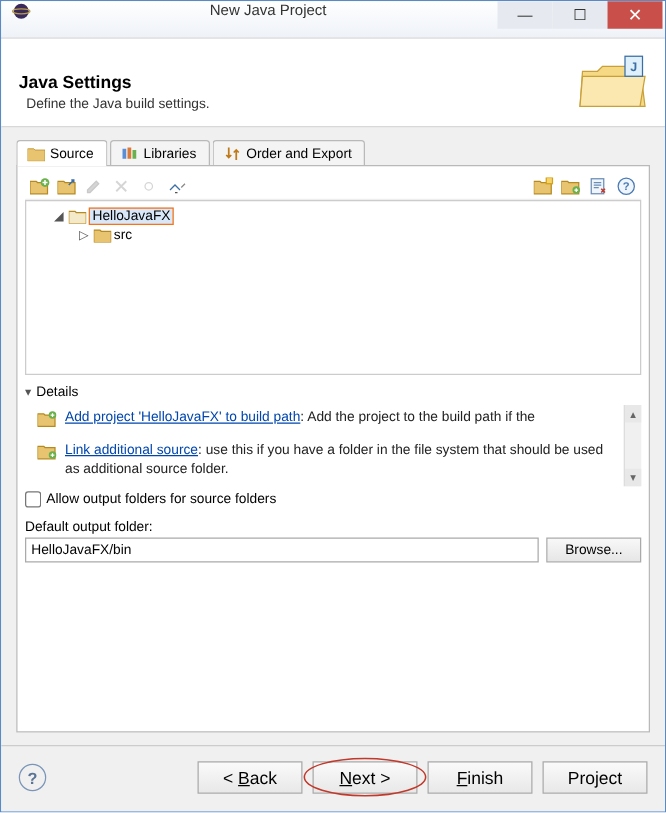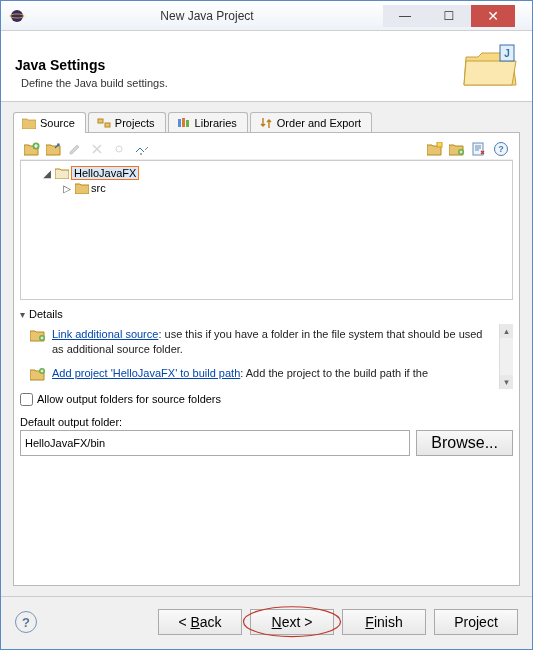--- a/index.html
+++ b/index.html
@@ -1,18 +1,18 @@
 <!DOCTYPE html>
 <html><head>
 <meta charset="utf-8">
 <style>
   * { box-sizing: border-box; margin: 0; padding: 0; }
   body { font-family: "Segoe UI", Tahoma, sans-serif; font-size: 12px; background: #fff; width: 533px; height: 650px; overflow: hidden; }
   .window { width: 533px; height: 650px; border: 1px solid #5a8ac6; display: flex; flex-direction: column; background: #fff; }
-  .titlebar { height: 30px; background: linear-gradient(#fff,#eef2f8); display: flex; align-items: center; padding: 0 17px 0 8px; border-bottom: 1px solid #d0d0d0; }
+  .titlebar { height: 30px; background: linear-gradient(#fff,#eef2f8); display: flex; align-items: flex-start; padding: 0 2px 0 8px; border-bottom: 1px solid #d0d0d0; }
   .titlebar .icon { width: 16px; height: 16px; margin-right: 6px; display: flex; align-items: center; justify-content: center; }
   .titlebar .title { flex: 1; text-align: center; font-size: 12px; color: #333; }
   .winbtns { display: flex; }
   .winbtn { width: 44px; height: 22px; display: flex; align-items: center; justify-content: center; font-size: 12px; }
   .winbtn.min { background: #e6e9ef; color:#333; }
   .winbtn.max { background: #e6e9ef; color:#333; }
   .winbtn.close { background: #c84f4a; color: #fff; font-size: 14px; }
   .banner { padding: 10px 14px 12px 14px; display: flex; background: #fff; border-bottom: 1px solid #ccc; align-items: flex-end; }
   .banner-left { flex: 1; }
   .banner h1 { font-size: 14px; font-weight: bold; margin-bottom: 4px; }
@@ -39,21 +39,21 @@
   .scroll-arrow { height:14px; display:flex; align-items:center; justify-content:center; color:#666; font-size:9px; background:#e8e8e8; }
   .det-item { display:flex; gap:6px; padding: 3px 0 6px 10px; font-size: 11px; }
   .det-icon { width:16px; height:16px; flex-shrink:0; margin-top:1px; }
   .det-text { flex:1; color:#222; line-height: 1.35; }
   .det-text a { color: #0046ad; text-decoration: underline; }
   .chk-row { display:flex; align-items:center; gap:4px; margin: 4px 0; font-size: 11px; }
   .chk-row input { width:13px; height:13px; }
   .label-row { font-size: 11px; margin: 6px 0 2px 0; }
   .outrow { display:flex; gap:6px; }
   .outrow input { flex:1; border:1px solid #aaa; padding:3px 4px; font-size:11px; background:#fff; }
-  .btn { border:1px solid #aaa; background: linear-gradient(#f8f8f8,#e6e6e6); padding: 3px 14px; font-size: 16px; }
+  .btn { border:1px solid #aaa; background: linear-gradient(#f8f8f8,#e6e6e6); padding: 3px 14px; font-size: 11px; }
   .footer { border-top: 1px solid #ccc; padding: 12px 14px 14px 14px; display:flex; align-items:center; gap: 8px; background:#f0f0f0; }
   .footer .help { width:22px; height:22px; border-radius:50%; border:1.5px solid #7a95b8; color:#5a7496; display:flex; align-items:center; justify-content:center; font-size:13px; font-weight:bold; }
   .footer .spacer { flex:1; }
   .footer button { min-width: 84px; padding: 4px 10px; border:1px solid #aaa; background: linear-gradient(#fafafa,#e8e8e8); font-size: 14px; }
   .footer button u { text-decoration: underline; }
   .next-wrap { position: relative; }
   .ellipse { position:absolute; inset:-6px -14px; pointer-events:none; }
   svg { display:block; }
 </style>
 </head>
@@ -97,29 +97,20 @@
         <span>
             <svg width="14" height="12" viewBox="0 0 14 12">
               <path d="M0 2h5l1 1h8v9H0z" fill="#e8c470" stroke="#b68a1f" stroke-width="0.6"></path>
             </svg>
           </span>
         <span>Source</span>
       </div>
       <div class="tab">
         <span>
             <svg width="14" height="12" viewBox="0 0 14 12">
-              <rect x="1" y="2" width="5" height="4" fill="#e8c470" stroke="#b68a1f"></rect>
-              <rect x="8" y="6" width="5" height="4" fill="#e8c470" stroke="#b68a1f"></rect>
-            </svg>
-          </span>
-        <span>Projects</span>
-      </div>
-      <div class="tab">
-        <span>
-            <svg width="14" height="12" viewBox="0 0 14 12">
               <rect x="1" y="2" width="3" height="8" fill="#5a8fd6"></rect>
               <rect x="5" y="1" width="3" height="9" fill="#d97a3a"></rect>
               <rect x="9" y="3" width="3" height="7" fill="#6ab04c"></rect>
             </svg>
           </span>
         <span>Libraries</span>
       </div>
       <div class="tab">
         <span>
             <svg width="14" height="12" viewBox="0 0 14 12">
@@ -220,35 +211,35 @@
       <div class="details-header">
         <span style="font-size:10px;color:#555;">▾</span>
         <span>Details</span>
       </div>
 
       <div class="details-scroll">
         <div class="det-item">
           <span class="det-icon">
               <svg width="16" height="14" viewBox="0 0 16 14">
                 <path d="M0 3h5l1 1h8v9H0z" fill="#e8c470" stroke="#b68a1f"></path>
-                <circle cx="12" cy="10" r="3" fill="#6ab04c"></circle>
-                <path d="M12 8.5v3M10.5 10h3" stroke="#fff"></path>
-              </svg>
-            </span>
-          <div class="det-text"><a href="#">Link additional source</a><span>: use this if you have a folder in the file system that should be used as additional source folder.</span></div>
+                <circle cx="12" cy="4" r="3" fill="#6ab04c"></circle>
+                <path d="M12 2.5v3M10.5 4h3" stroke="#fff"></path>
+              </svg>
+            </span>
+          <div class="det-text"><a href="#">Add project 'HelloJavaFX' to build path</a><span>: Add the project to the build path if the</span></div>
         </div>
         <div class="det-item">
           <span class="det-icon">
               <svg width="16" height="14" viewBox="0 0 16 14">
                 <path d="M0 3h5l1 1h8v9H0z" fill="#e8c470" stroke="#b68a1f"></path>
-                <circle cx="12" cy="4" r="3" fill="#6ab04c"></circle>
-                <path d="M12 2.5v3M10.5 4h3" stroke="#fff"></path>
-              </svg>
-            </span>
-          <div class="det-text"><a href="#">Add project 'HelloJavaFX' to build path</a><span>: Add the project to the build path if the</span></div>
+                <circle cx="12" cy="10" r="3" fill="#6ab04c"></circle>
+                <path d="M12 8.5v3M10.5 10h3" stroke="#fff"></path>
+              </svg>
+            </span>
+          <div class="det-text"><a href="#">Link additional source</a><span>: use this if you have a folder in the file system that should be used as additional source folder.</span></div>
         </div>
         <div class="scrollbar">
           <div class="scroll-arrow">▴</div>
           <div style="flex:1"></div>
           <div class="scroll-arrow" style="position:absolute;bottom:0;left:0;right:0">▾</div>
         </div>
       </div>
 
       <div class="chk-row">
         <input type="checkbox" style="">

